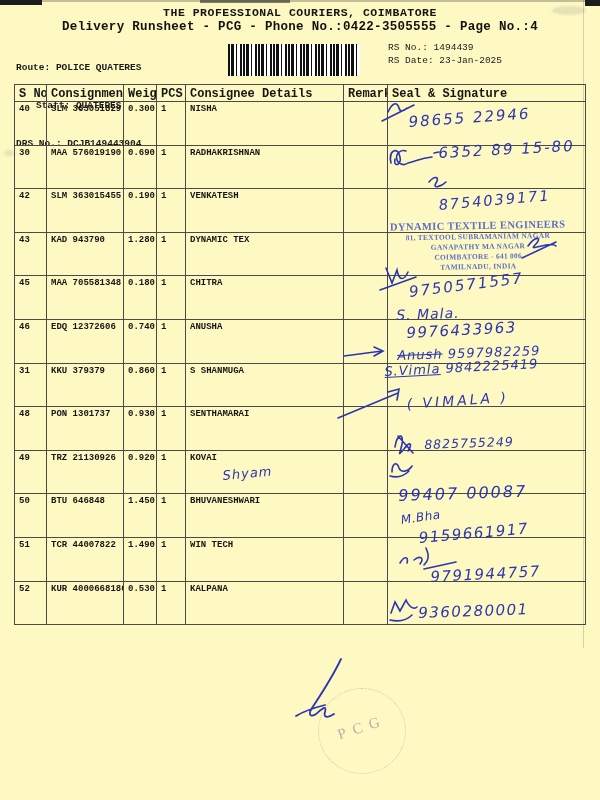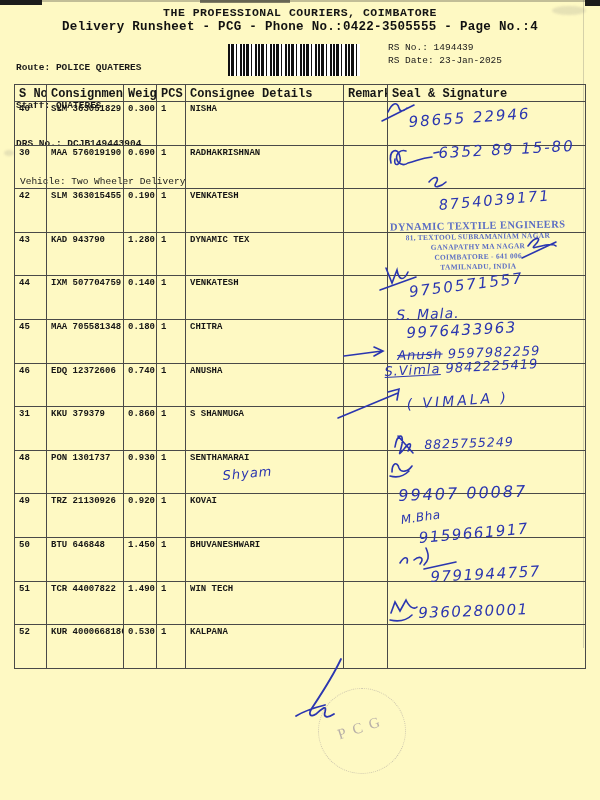--- a/index.html
+++ b/index.html
@@ -9,21 +9,21 @@
   
   .artifact{position:absolute;background:#1c1c1c;}
   .art-topline{position:absolute;left:0;top:0;width:600px;height:2px;background:rgba(40,40,40,.28);}
   .smudge{position:absolute;background:rgba(120,120,120,.18);border-radius:50%;filter:blur(1px);}
   .edge-line{position:absolute;left:583px;top:0;width:1px;height:648px;background:rgba(90,90,90,.25);}
 
   
   .title{position:absolute;left:0;top:6px;width:600px;text-align:center;font-size:11.5px;font-weight:bold;letter-spacing:.5px;color:#151515;}
   .subtitle{position:absolute;left:0;top:20px;width:600px;text-align:center;font-size:12.5px;font-weight:bold;letter-spacing:.3px;color:#111;}
   .info{position:absolute;left:16px;top:37px;font-size:9.5px;font-weight:bold;color:#1a1a1a;line-height:12.6px;white-space:pre;}
-  .info .ln{display:block;}
+  .info .ln{display:block;text-align:center;}
   .info .ln.vehicle{padding-left:4px;font-weight:normal;}
   .rsblock{position:absolute;left:388px;top:41px;font-size:9.5px;color:#1a1a1a;line-height:13px;font-weight:normal;}
   .barcode{position:absolute;left:228px;top:44px;width:132px;height:32px;
     background:repeating-linear-gradient(90deg,#101010 0 2px,#fff 2px 3px,#101010 3px 6px,#fff 6px 8px,#101010 8px 9px,#fff 9px 12px,#101010 12px 14px,#fff 14px 15px);}
 
   
   table.runsheet{position:absolute;left:14px;top:84px;width:571px;border-collapse:collapse;table-layout:fixed;}
   table.runsheet th,table.runsheet td{border:1px solid #4a4a48;font-size:9px;font-weight:bold;color:#161616;vertical-align:top;padding:2px 0 0 4px;text-align:left;overflow:hidden;}
   table.runsheet th{height:11px;font-size:12px;white-space:nowrap;}
   table.runsheet td{height:40.6px;white-space:nowrap;}
@@ -77,21 +77,20 @@
   <div class="smudge" style="left:4px;top:150px;width:10px;height:6px;"></div>
   <div class="edge-line"></div>
 
   <div class="title">THE PROFESSIONAL COURIERS, COIMBATORE</div>
   <div class="subtitle">Delivery Runsheet - PCG - Phone No.:0422-3505555 - Page No.:4</div>
 
   <div class="info">
     <span class="ln"><span>Route: </span><span>POLICE QUATERES</span></span>
     <span class="ln"><span>Staff: </span><span>QUATERES</span></span>
     <span class="ln"><span>DRS No.: </span><span>DCJB149443904</span></span>
-    <span class="ln vehicle"><span>Vehicle: </span><span>Two Wheeler Delivery</span></span>
   </div>
 
   <div class="barcode"></div>
 
   <div class="rsblock">
     <div><span>RS No.: </span><span>1494439</span></div>
     <div><span>RS Date: </span><span>23-Jan-2025</span></div>
   </div>
 
   <table class="runsheet">
@@ -146,29 +145,20 @@
         <tr>
       <td>43</td>
       <td>KAD 943790</td>
       <td>1.280</td>
       <td class="c-pcs">1</td>
       <td class="c-consignee">DYNAMIC TEX</td>
       <td></td>
       <td></td>
     </tr>
         <tr>
-      <td>44</td>
-      <td>IXM 507704759</td>
-      <td>0.140</td>
-      <td class="c-pcs">1</td>
-      <td class="c-consignee">VENKATESH</td>
-      <td></td>
-      <td></td>
-    </tr>
-        <tr>
       <td>45</td>
       <td>MAA 705581348</td>
       <td>0.180</td>
       <td class="c-pcs">1</td>
       <td class="c-consignee">CHITRA</td>
       <td></td>
       <td></td>
     </tr>
         <tr>
       <td>46</td>

